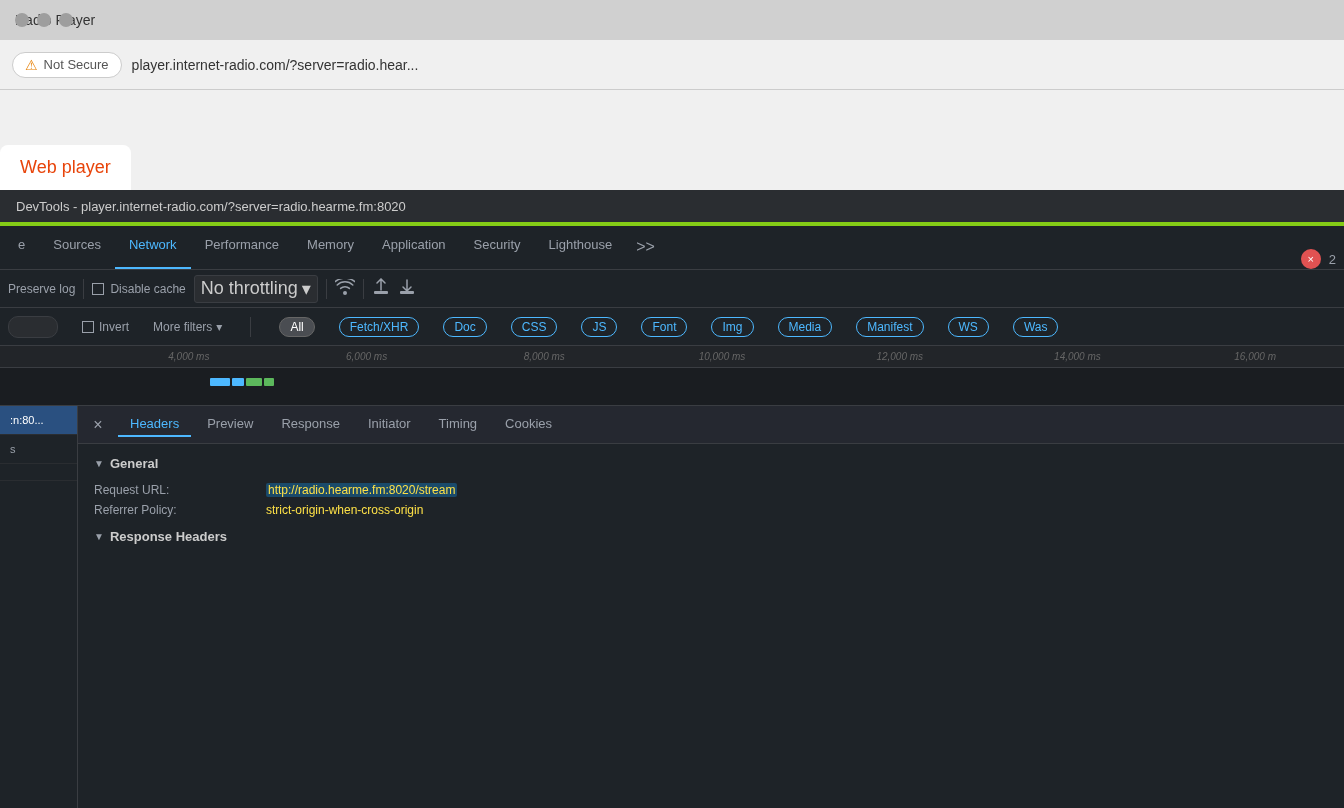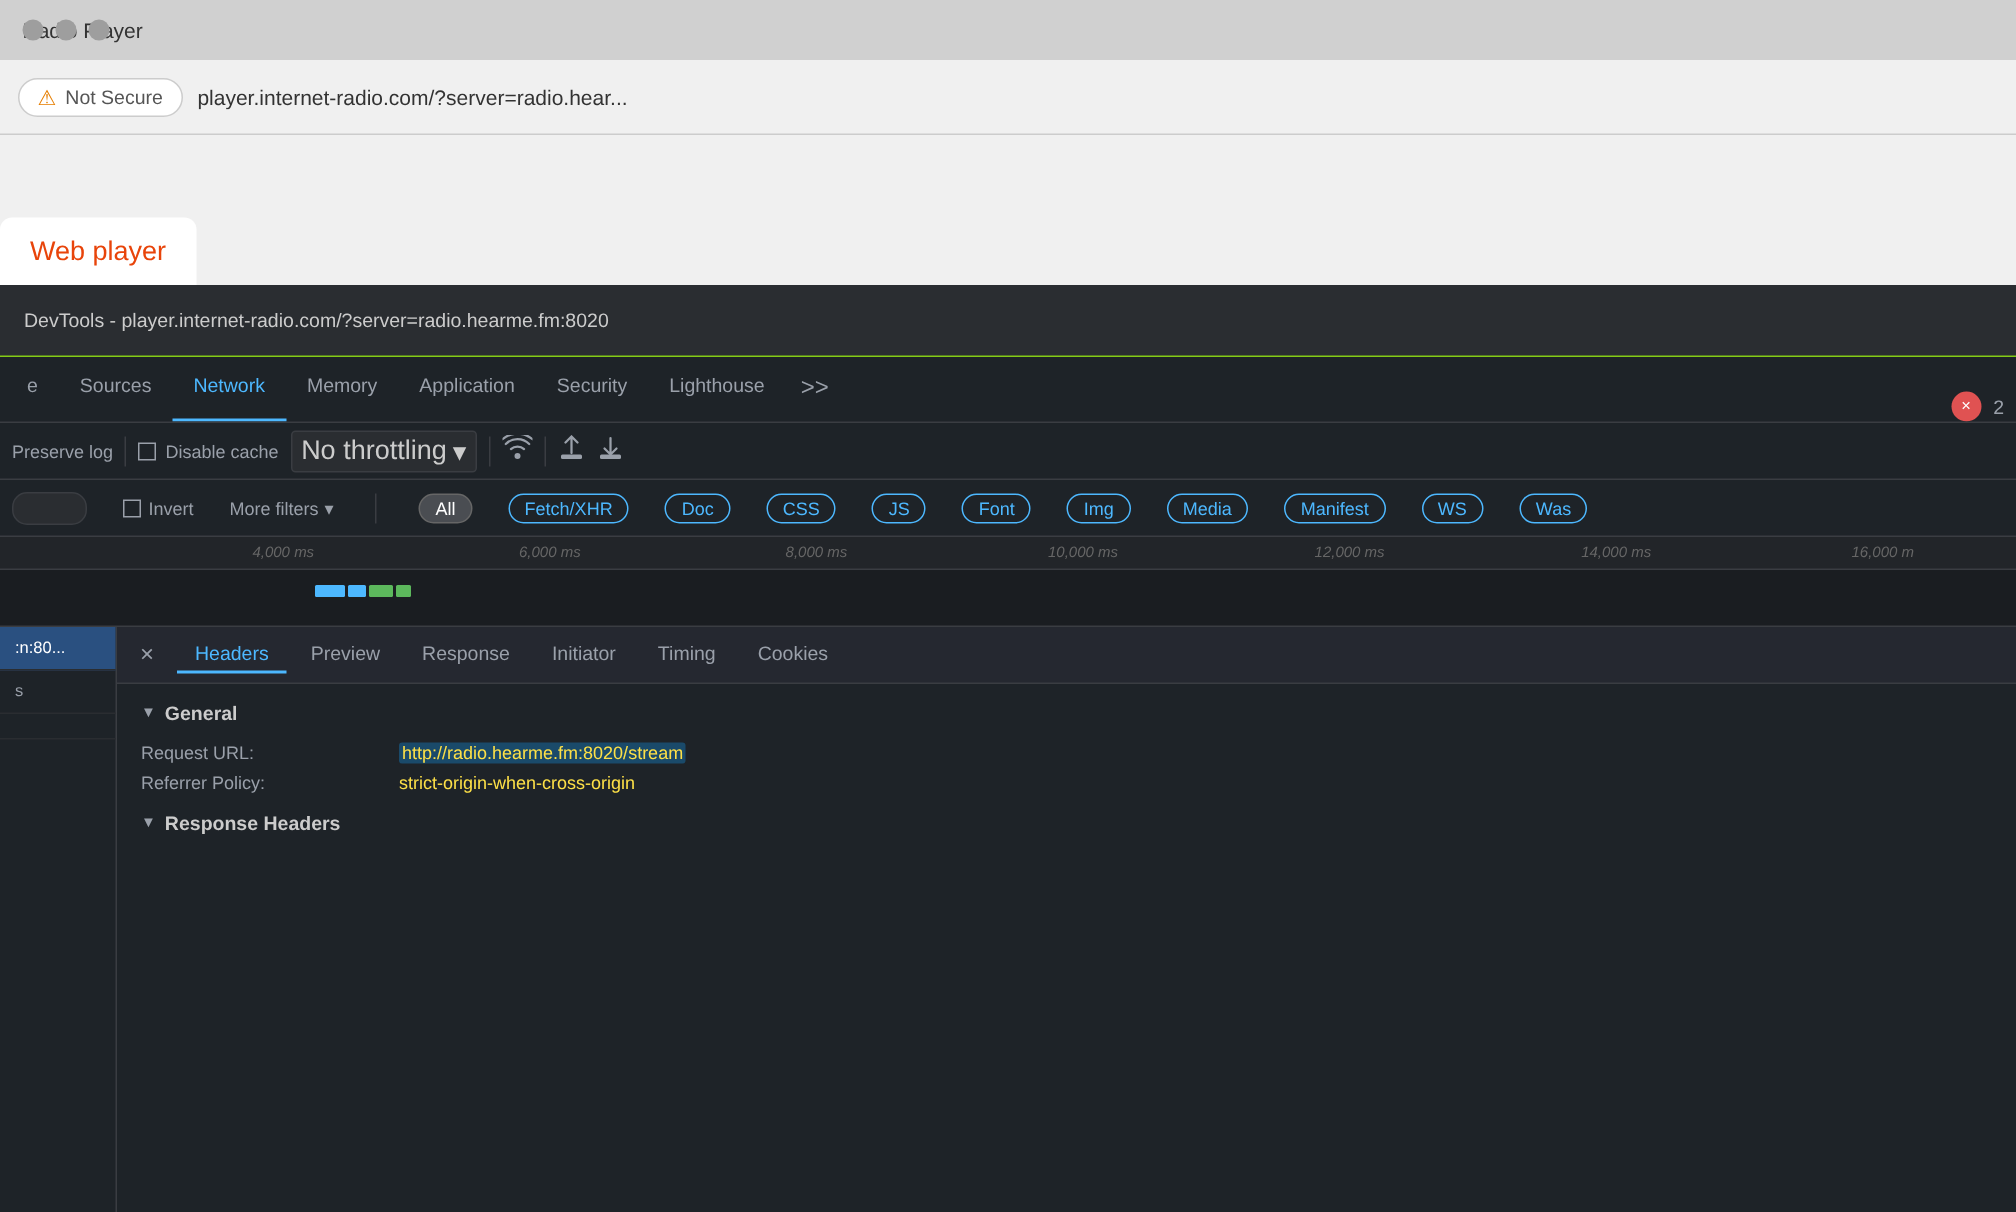--- a/index.html
+++ b/index.html
@@ -105,25 +105,25 @@
     
     .devtools {
       background: #1e2328;
       height: 618px;
       display: flex;
       flex-direction: column;
     }
 
     .devtools-title-bar {
       background: #2a2d31;
-      height: 48px;
+      height: 36px;
       display: flex;
       align-items: center;
       padding: 0 16px;
-      border-bottom: 1px solid #84cc16;
+      border-bottom: 4px solid #84cc16;
     }
 
     .devtools-title {
       color: #ccc;
       font-size: 13px;
     }
 
     .devtools-tabs {
       background: #1e2328;
       height: 44px;
@@ -516,20 +516,21 @@
 <div class="devtools">
 
   <div class="devtools-title-bar">
     <span class="devtools-title">DevTools - player.internet-radio.com/?server=radio.hearme.fm:8020</span>
   </div>
 
   <div class="devtools-tabs">
     <div class="devtools-tab">e</div>
     <div class="devtools-tab">Sources</div>
     <div class="devtools-tab active">Network</div>
+    <div class="devtools-tab">Performance</div>
     <div class="devtools-tab">Memory</div>
     <div class="devtools-tab">Application</div>
     <div class="devtools-tab">Security</div>
     <div class="devtools-tab">Lighthouse</div>
     <div class="more-tabs">&gt;&gt;</div>
     <div style="margin-left:auto; display:flex; align-items:center;">
       <div class="close-btn">×</div>
       <span class="tab-count">2</span>
     </div>
   </div>

